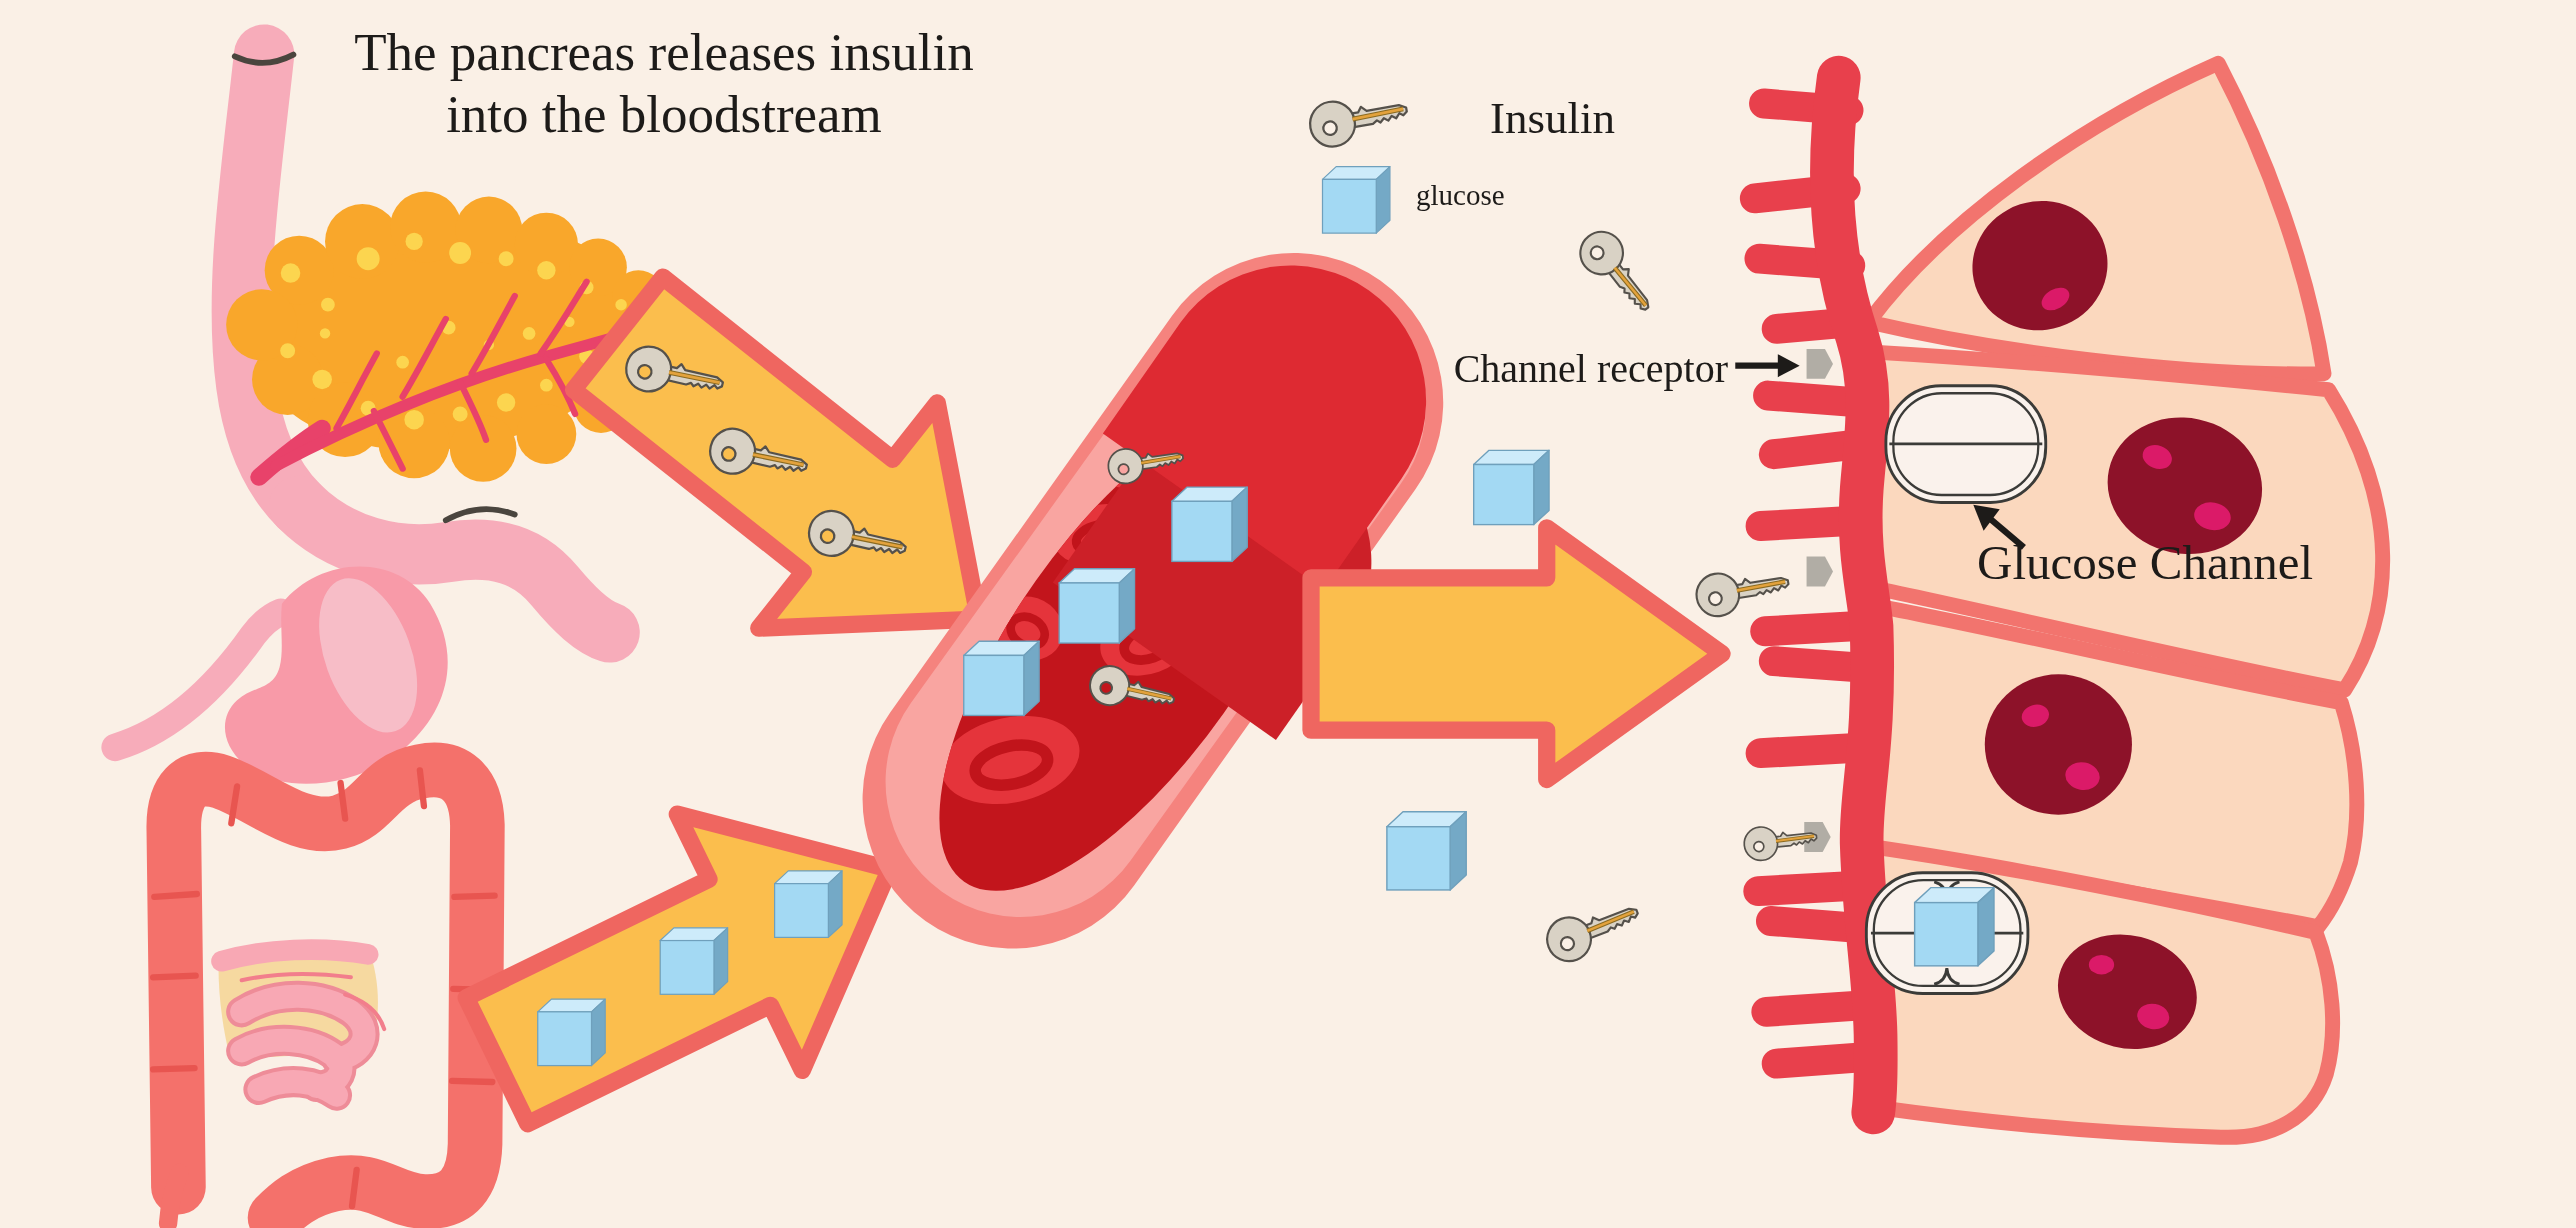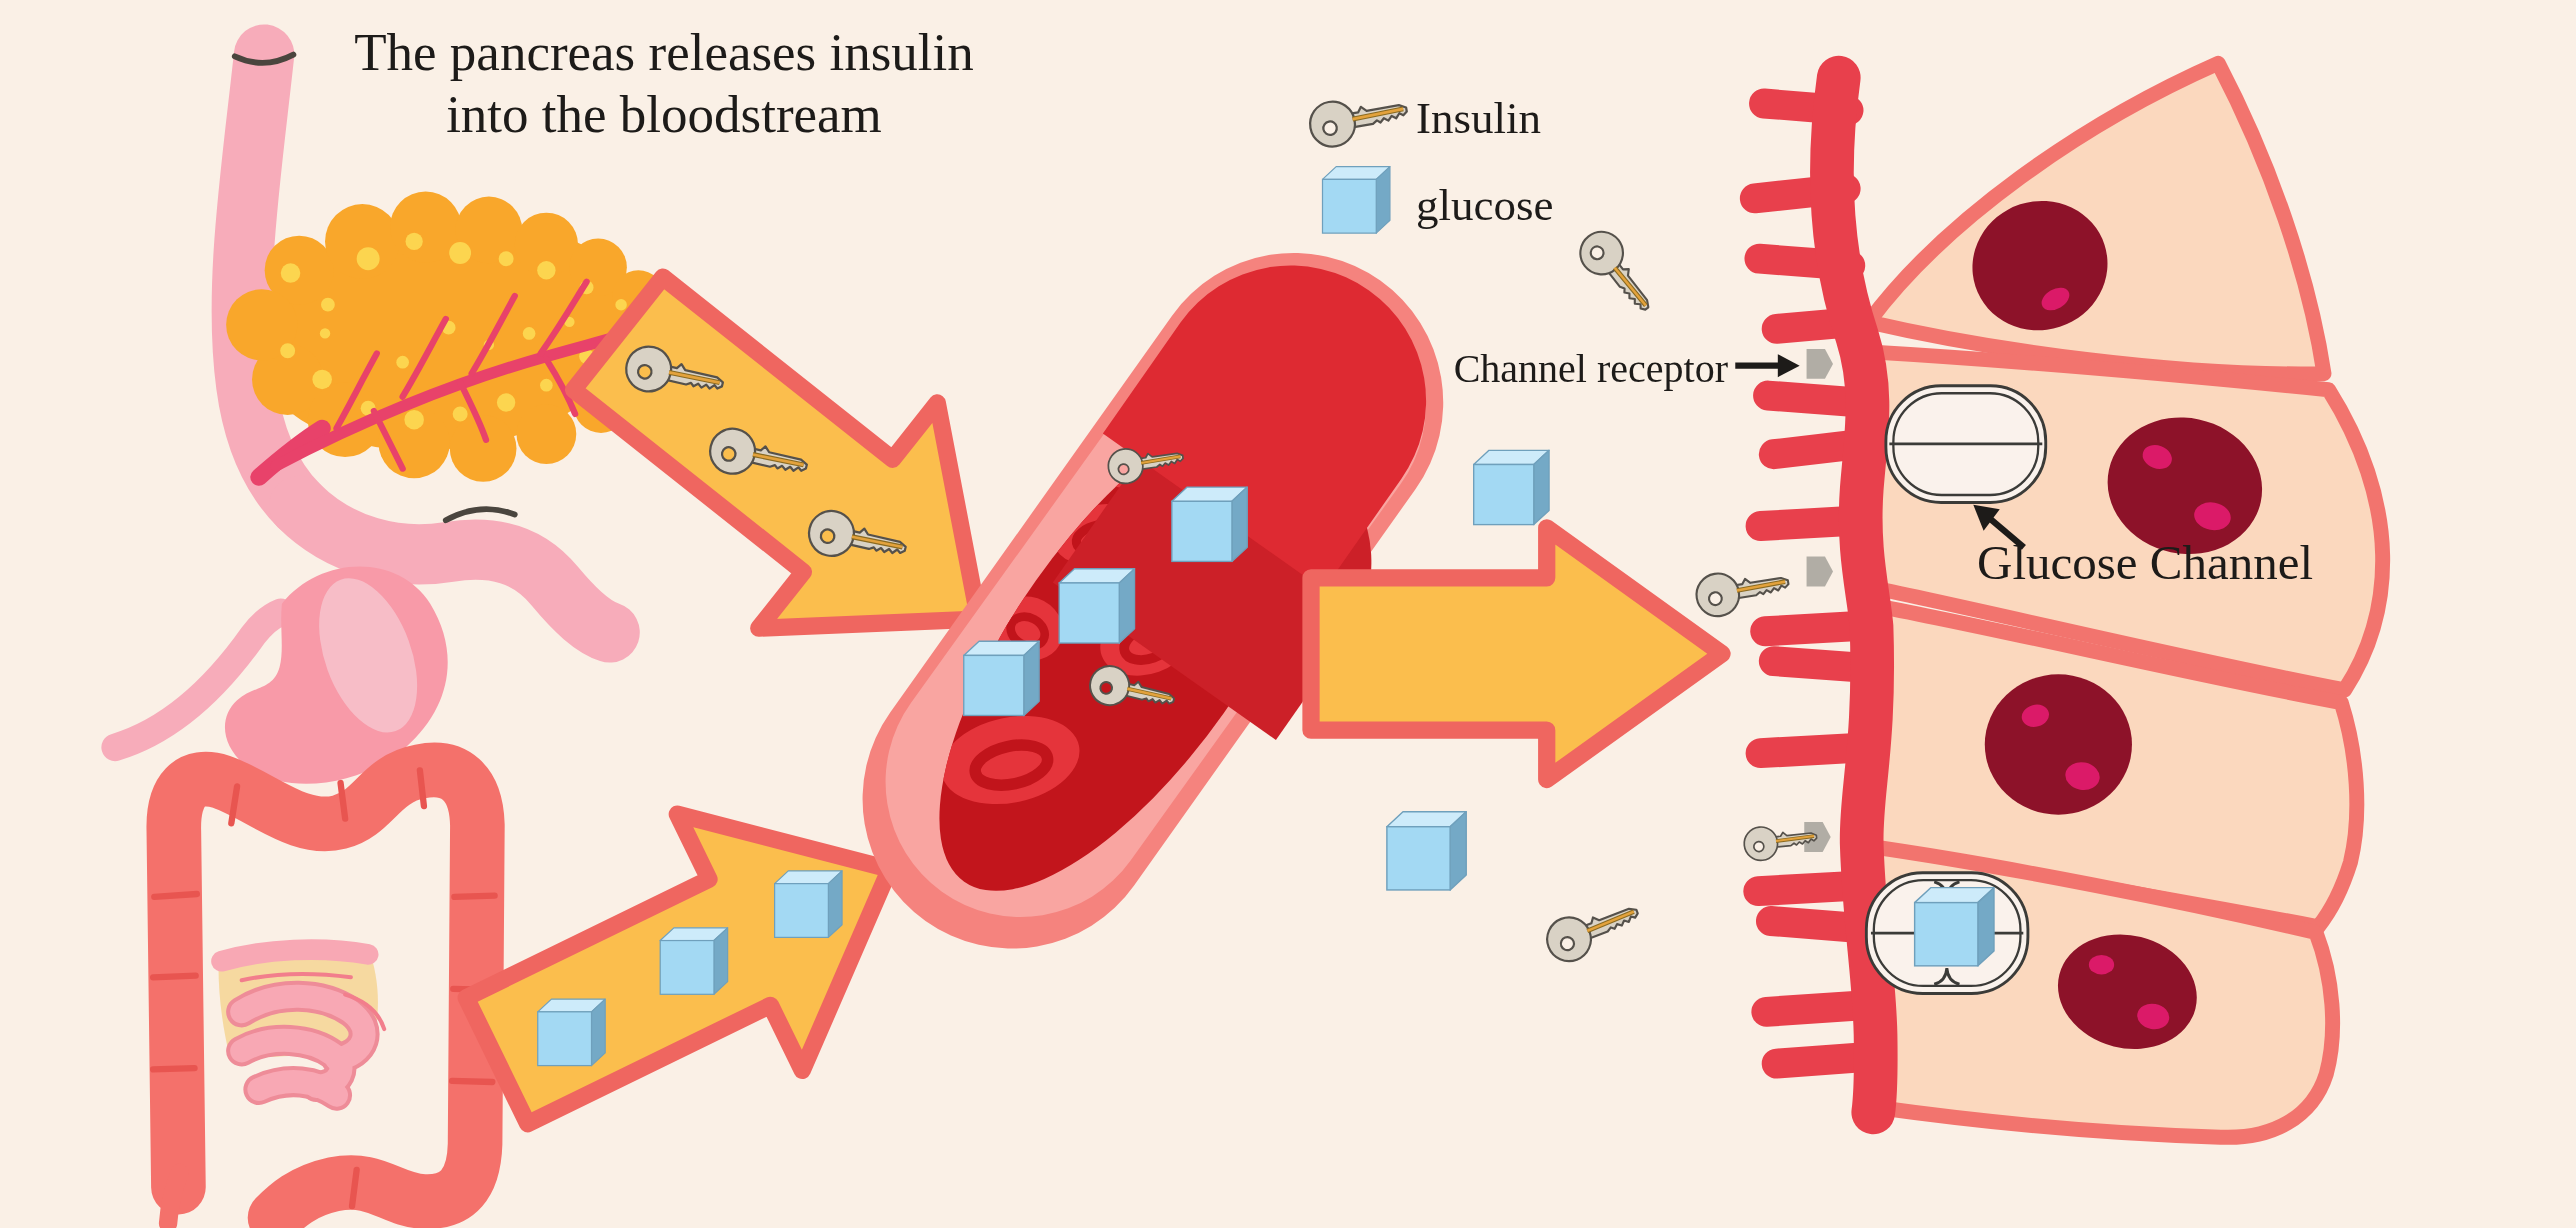--- a/index.html
+++ b/index.html
@@ -2,22 +2,22 @@
 <html style="font-size:9.2px"><head>
 <meta charset="utf-8">
 <style>
   html,body{margin:0;padding:0;background:#FAF0E6;}
   .stage{position:relative;width:2576px;height:1228px;background:#FAF0E6;overflow:hidden;
          font-family:Liberation Serif, serif;color:#1D1B19;}
   .stage svg.scene{position:absolute;left:0;top:0;width:2576px;height:1228px;display:block;}
   .lbl{position:absolute;color:#1D1B19;font-weight:500;letter-spacing:0;}
   .title{left:247px;top:21px;width:834px;text-align:center;font-size:53px;line-height:1.17;white-space:pre-line;}
   .caption{left:476px;top:1117px;font-size:53px;white-space:nowrap;}
-  .legend-insulin{left:1416px;top:92px;font-size:45px;text-align:center;}
-  .legend-glucose{left:1416px;top:179px;font-size:45px;}
+  .legend-insulin{left:1490px;top:92px;font-size:45px;text-align:center;}
+  .legend-glucose{left:1416px;top:179px;font-size:29px;}
   .lbl-receptor{left:1409px;top:345px;width:319px;text-align:right;font-size:40px;white-space:nowrap;}
   .lbl-channel{left:1977px;top:534px;font-size:49px;white-space:nowrap;}
 </style>
 </head>
 <body>
 
 <div class="stage">
 
 <svg class="scene" viewBox="0 0 4480 2136">
   <defs>

